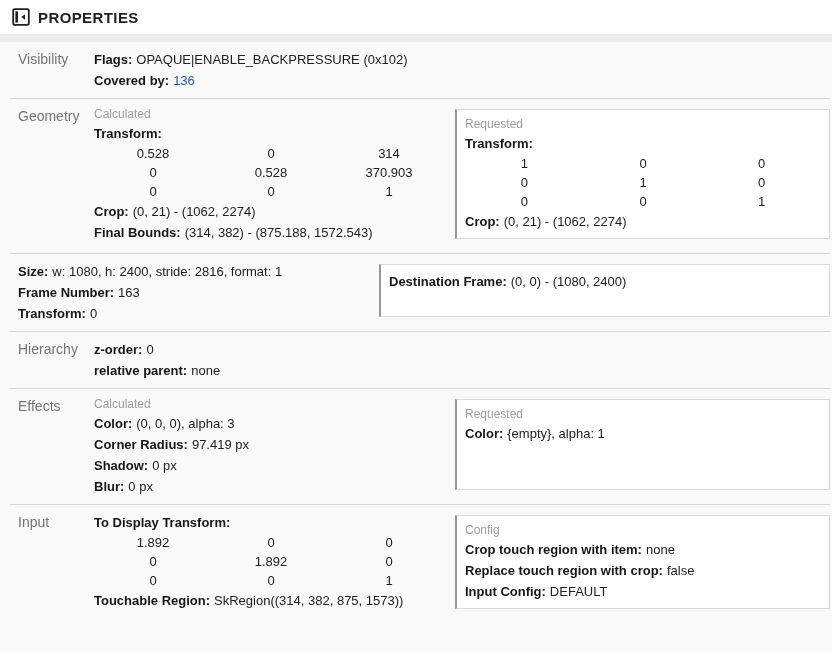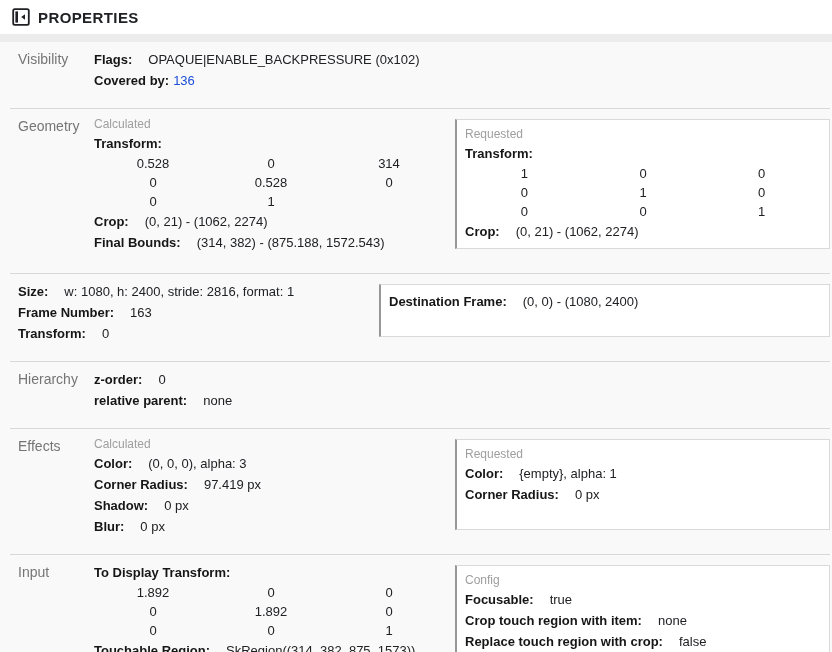--- a/index.html
+++ b/index.html
@@ -9,29 +9,29 @@
 
   
   .hdr { height:34px; background:#ffffff; display:flex; align-items:center; padding:15px 12px; flex:none; }
   .hicon { width:18px; height:18px; margin-right:8px; display:inline-flex; }
   .hicon svg { width:18px; height:18px; }
   .htitle { font-size:15px; font-weight:700; letter-spacing:0.4px; color:#202124; }
   .band { height:8px; background:#ececec; flex:none; }
 
   
   .content { flex:1; background:#f9f9f9; padding:0 2px 0 10px; overflow:hidden; }
-  .row { display:flex; padding:7px 0 17px 8px; border-bottom:1px solid #d8d8d8; }
+  .row { display:flex; padding:7px 0 7px 8px; border-bottom:1px solid #d8d8d8; }
   .row.last { border-bottom:none; }
   .slabel { width:76px; flex:none; font-size:14px; color:#757575; line-height:21px; }
   .leftcol { width:361px; flex:none; padding-right:10px; }
   .rightcol { flex:1; display:flex; }
 
   .line { font-size:13px; line-height:21px; color:#202124; white-space:nowrap; }
   .k { font-weight:700; color:#161616;text-align:right; }
-  .v { margin-left:16px; }
+  .v { margin-left:4px; }
   .link { color:#1d4ed8; margin-left:4px; cursor:pointer; text-decoration:none; }
   .grouplbl { font-size:12px; color:#9e9e9e; line-height:17px; }
 
   .matrix { display:grid; grid-template-columns:repeat(3,118px); }
   .matrix .cell { font-size:13px; line-height:19px; text-align:center; }
 
   .rbox { flex:1; background:#ffffff; border:1px solid #d9d9d9; border-left:2px solid #979797;
     margin:3px 0 7px 0; padding:6px 8px; align-self:stretch; }
   .rbox .matrix { grid-template-columns:repeat(3,1fr); }
 </style>
@@ -74,20 +74,21 @@
         <div class="grouplbl">Calculated</div>
         <div class="line">
           <span class="k">Transform:</span>
         </div>
         <div class="matrix">
           <span class="cell">0.528</span>
           <span class="cell">0</span>
           <span class="cell">314</span>
           <span class="cell">0</span>
           <span class="cell">0.528</span>
+          <span class="cell">370.903</span>
           <span class="cell">0</span>
           <span class="cell">0</span>
           <span class="cell">1</span>
         </div>
         <div class="line">
           <span class="k">Crop:</span><span class="v">(0, 21) - (1062, 2274)</span>
         </div>
         <div class="line">
           <span class="k">Final Bounds:</span><span class="v">(314, 382) - (875.188, 1572.543)</span>
         </div>
@@ -166,23 +167,20 @@
         <div class="line">
           <span class="k">Blur:</span><span class="v">0 px</span>
         </div>
       </div>
       <div class="rightcol">
         <div class="rbox">
           <div class="grouplbl">Requested</div>
           <div class="line">
             <span class="k">Color:</span><span class="v">{empty}, alpha: 1</span>
           </div>
-          <div class="line">
-            <span class="k">Corner Radius:</span><span class="v">0 px</span>
-          </div>
         </div>
       </div>
     </div>
 
     <div class="row last">
       <div class="slabel">Input</div>
       <div class="leftcol">
         <div class="line">
           <span class="k">To Display Transform:</span>
         </div>
@@ -198,23 +196,20 @@
           <span class="cell">1</span>
         </div>
         <div class="line">
           <span class="k">Touchable Region:</span><span class="v">SkRegion((314, 382, 875, 1573))</span>
         </div>
       </div>
       <div class="rightcol">
         <div class="rbox">
           <div class="grouplbl">Config</div>
           <div class="line">
-            <span class="k">Focusable:</span><span class="v">true</span>
-          </div>
-          <div class="line">
             <span class="k">Crop touch region with item:</span><span class="v">none</span>
           </div>
           <div class="line">
             <span class="k">Replace touch region with crop:</span><span class="v">false</span>
           </div>
           <div class="line">
             <span class="k">Input Config:</span><span class="v">DEFAULT</span>
           </div>
         </div>
       </div>

